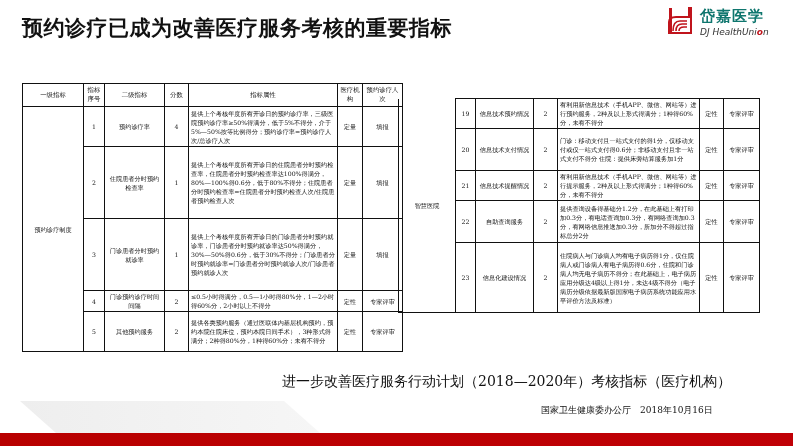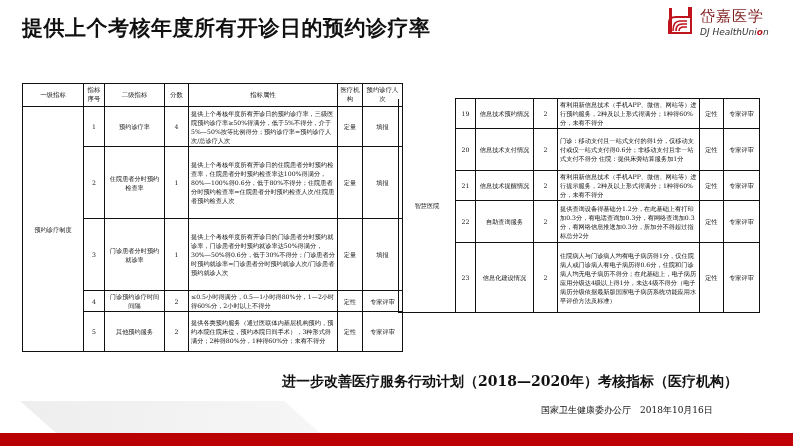--- a/index.html
+++ b/index.html
@@ -8,61 +8,61 @@
     background: #ffffff;
     font-family: "DejaVu Sans", "Liberation Sans", sans-serif;
     color: #111;
   }
   .title {
     position: absolute; left: 22px; top: 14px;
     font-size: 21px; font-weight: bold; letter-spacing: 0.5px; color: #111;
   }
   .logo { position: absolute; left: 668px; top: 6px; width: 120px; height: 34px; }
   .logo-mark { position: absolute; left: 0; top: 0; width: 24px; height: 30px; }
-  .logo-cn { position: absolute; left: 32px; top: 1px; font-size: 15px; font-weight: normal; color: #7f1d1d; letter-spacing: 1px; white-space: nowrap; }
+  .logo-cn { position: absolute; left: 32px; top: 1px; font-size: 15px; font-weight: bold; color: #0f766e; letter-spacing: 1px; white-space: nowrap; }
   .logo-en { position: absolute; left: 32px; top: 21px; font-size: 9px; color: #333; white-space: nowrap; font-style: italic; }
   .logo-en .o { color: #c0141c; font-weight: bold; }
 
   table.t { position: absolute; border-collapse: collapse; table-layout: fixed; border-radius: 14px; }
   table.t td, table.t th {
     border: 1px solid #111; font-size: 6.2px; line-height: 9px;
     font-family: "DejaVu Serif", "Liberation Serif", serif;
     padding: 1px 2px; vertical-align: middle; text-align: center; color: #111;
     font-weight: normal;
   }
   table.t th { font-size: 6.4px; }
   table.t td.f { text-align: left; }
   #left-table { left: 22px; top: 83px; width: 380px; border: 1.2px solid #111; }
   #right-table { left: 398px; top: 98px; width: 361px; }
   #right-table td.open { border-top: none; border-left: 1px solid #111; }
 
   .sub-title {
     position: absolute; left: 282px; top: 373px;
-    font-size: 14px; font-weight: bold; white-space: nowrap;
+    font-size: 14px; font-weight: normal; white-space: nowrap;
     font-family: "DejaVu Serif", "Liberation Serif", serif;
   }
   .source {
     position: absolute; left: 541px; top: 404px;
     font-size: 9px; font-weight: normal; white-space: nowrap;
     font-family: "DejaVu Serif", "Liberation Serif", serif;
   }
   .shade {
     position: absolute; left: 20px; top: 401px; width: 300px; height: 32px;
     background: linear-gradient(90deg, #eeeeee, #f6f6f6);
     clip-path: polygon(0 0, 88% 0, 100% 100%, 12% 100%);
   }
   .footer-bar {
     position: absolute; left: 0; top: 433px; width: 793px; height: 13px;
     background: linear-gradient(90deg, #b80000, #c00006);
   }
 </style>
 </head>
 <body>
 
-<div class="title">提供上个考核年度所有开诊日的预约诊疗率</div>
+<div class="title">预约诊疗已成为改善医疗服务考核的重要指标</div>
 
 <div class="logo">
   <svg class="logo-mark" viewBox="0 0 24 30">
     <rect x="1" y="2" width="3" height="26" fill="#c0141c"></rect>
     <path d="M1 27 L1 16 Q1 11 8 11 L21 11 L21 2 L23 2 L23 27 Z" fill="none" stroke="#c0141c" stroke-width="2"></path>
     <path d="M5 25 Q5 15 12 15 L19 15" fill="none" stroke="#c0141c" stroke-width="1.6"></path>
     <path d="M8 25 Q8 18 14 18 L19 18" fill="none" stroke="#c0141c" stroke-width="1.6"></path>
     <path d="M11 25 Q11 21 16 21 L19 21" fill="none" stroke="#c0141c" stroke-width="1.6"></path>
   </svg>
   <div class="logo-cn">岱嘉医学</div>

